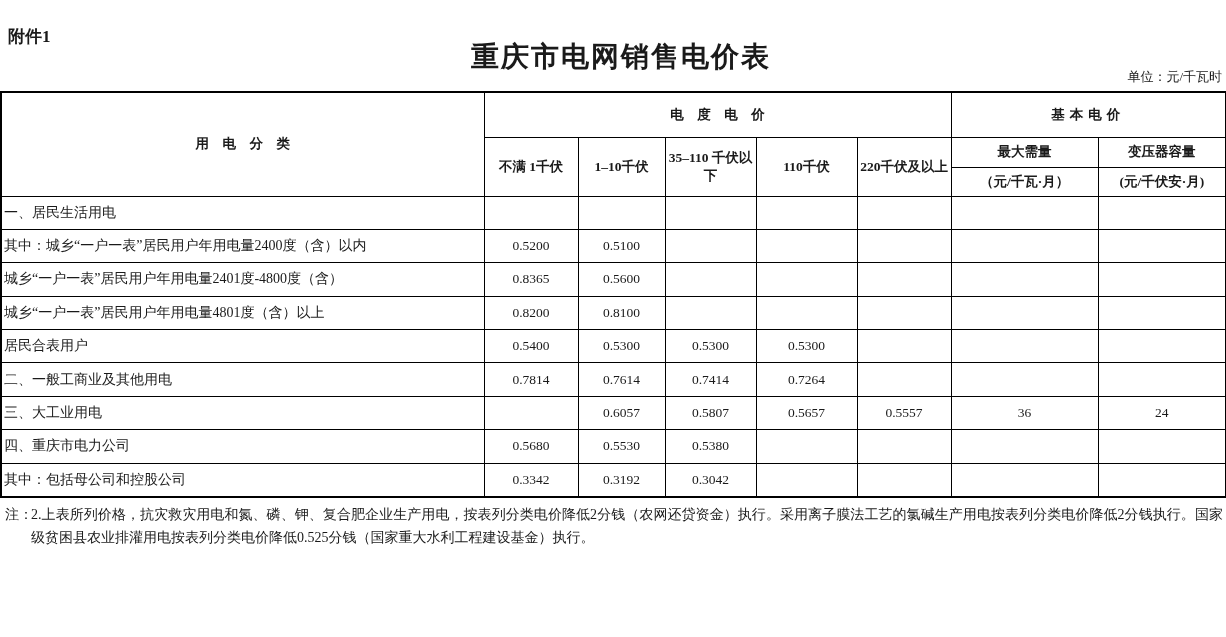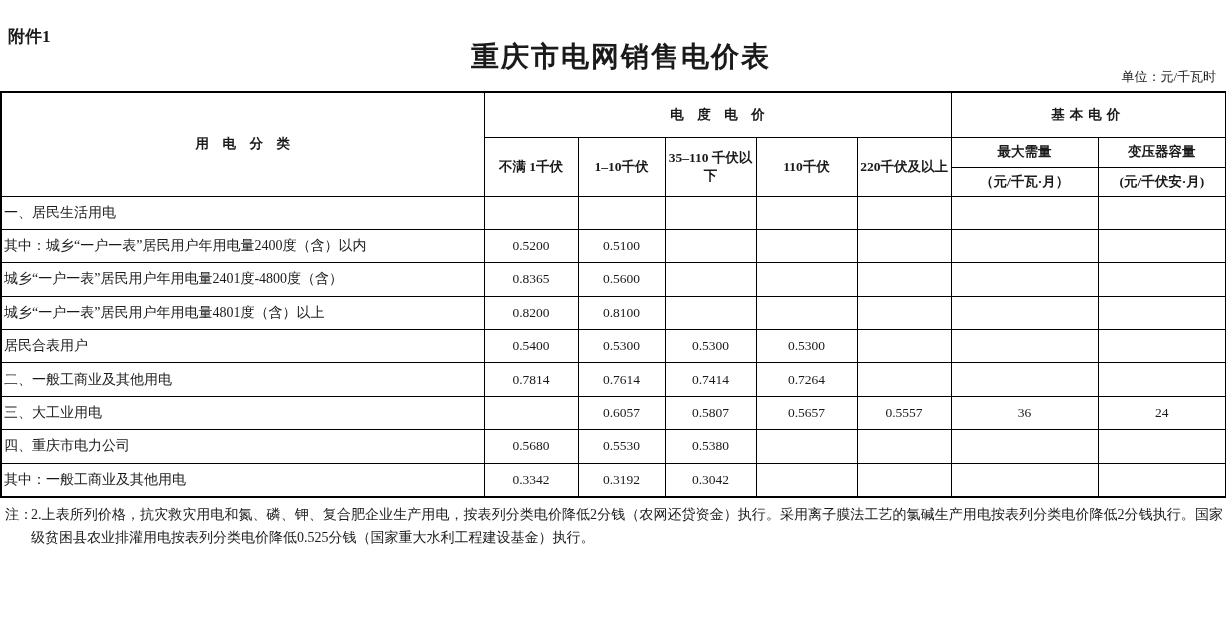--- a/index.html
+++ b/index.html
@@ -14,21 +14,21 @@
   .attachment {
     position: absolute; top: 5px; left: 8px;
     font-size: 17px; font-weight: bold; margin-top: 20px;
   }
   .title {
     position: absolute; top: 30px; left: 0; width: 100%;
     margin: 8px; text-align: center;
     font-size: 28px; font-weight: bold; letter-spacing: 2px;
   }
   .unit {
-    position: absolute; top: 68px; right: 10px;
+    position: absolute; top: 68px; right: 4px;
     font-size: 13px;
   }
 
   table.price {
     position: absolute; top: 91px; left: 0;
     width: 1225px; border-collapse: collapse; table-layout: fixed;
     border: 2px solid #000;
   }
   table.price td {
     border: 1px solid #000;
@@ -175,21 +175,21 @@
           <td class="label">四、重庆市电力公司</td>
           <td class="val">0.5680</td>
           <td class="val">0.5530</td>
           <td class="val">0.5380</td>
           <td class="val"></td>
           <td class="val"></td>
           <td class="val"></td>
           <td class="val"></td>
         </tr>
         <tr>
-          <td class="label">其中：一般工商业及其他用电</td>
+          <td class="label">其中：包括母公司和控股公司</td>
           <td class="val">0.3342</td>
           <td class="val">0.3192</td>
           <td class="val">0.3042</td>
           <td class="val"></td>
           <td class="val"></td>
           <td class="val"></td>
           <td class="val"></td>
         </tr>
       </tbody>
   </table>

